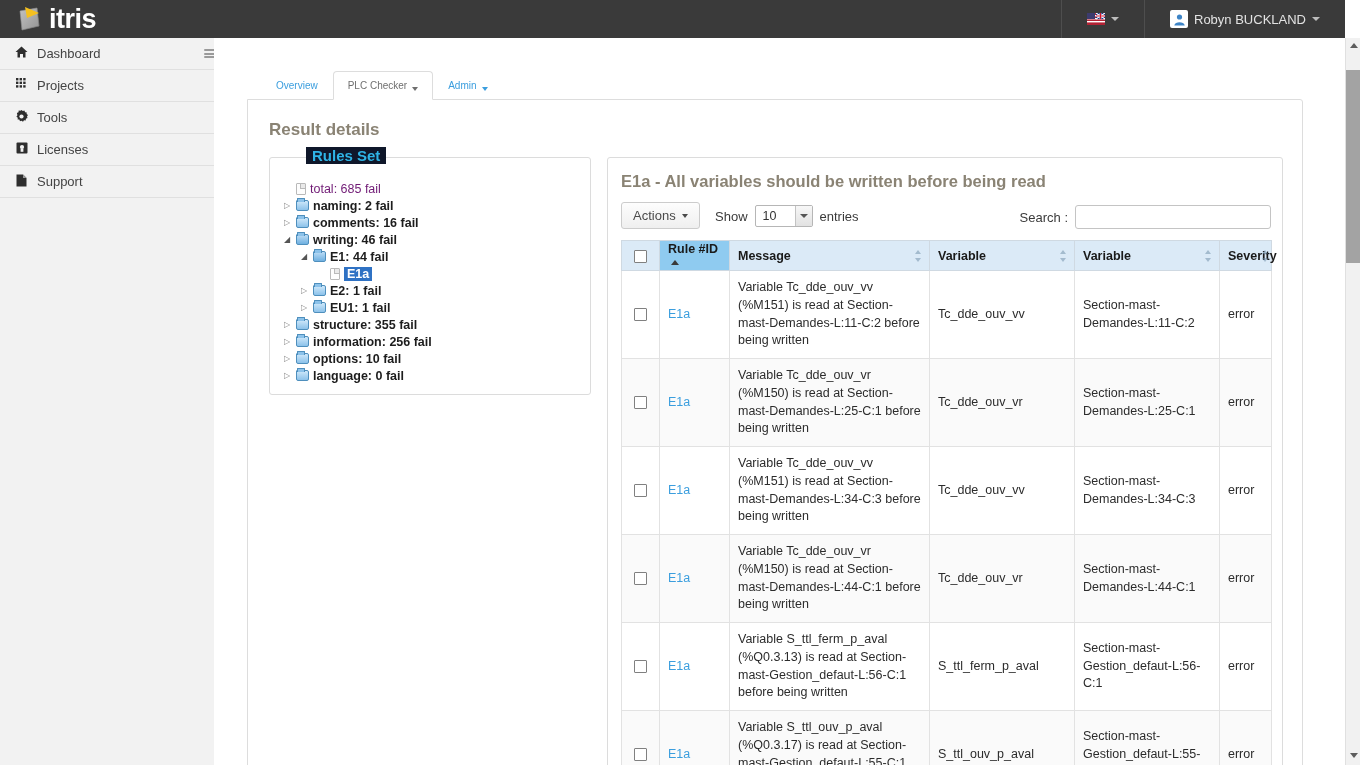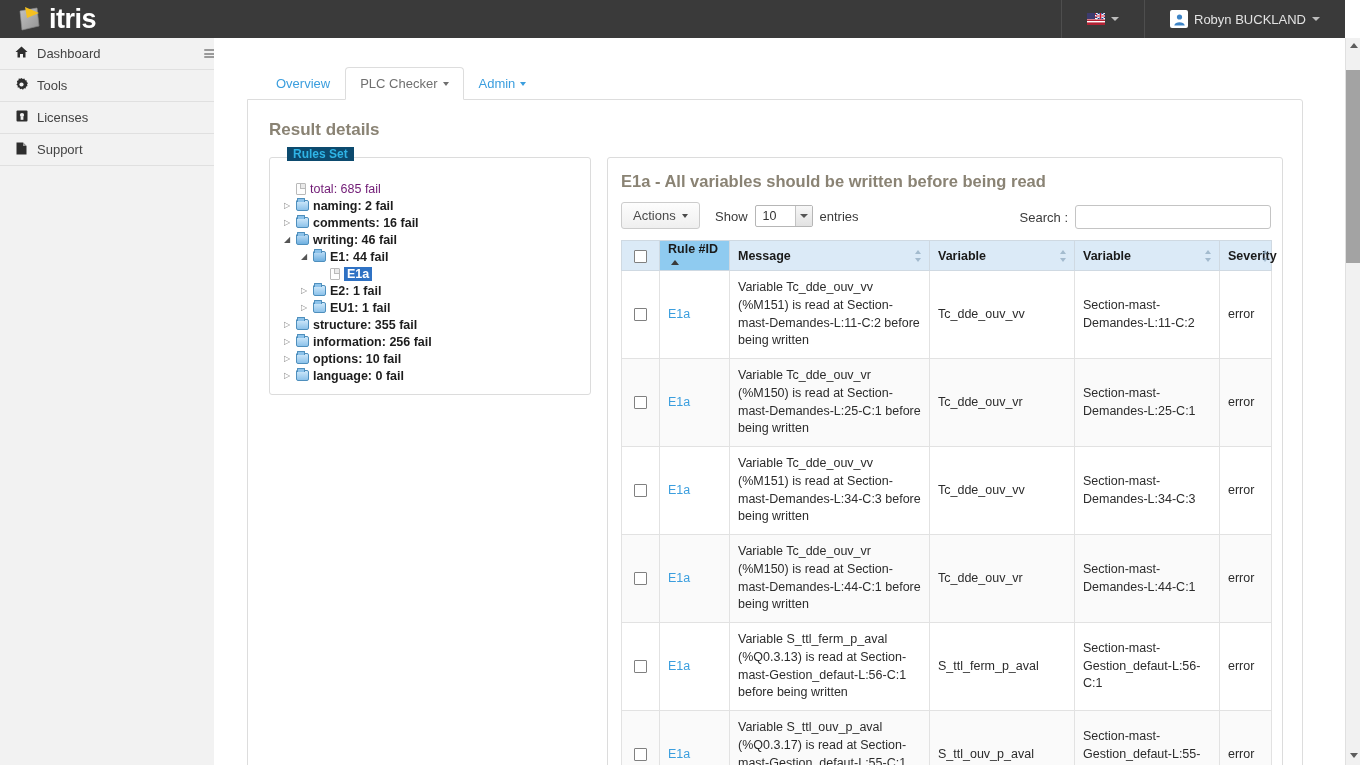--- a/index.html
+++ b/index.html
@@ -61,23 +61,23 @@
   .grip i { display:block; height: 2px; background:#9a9a9a; border-radius:1px;}
 
   
   .main {
     position: absolute; left: 214px; top: 38px;
     width: 1131px; height: 727px; background: #ffffff; overflow: hidden;
   }
 
   .tabs { position: absolute; left: 47px; top: 28px; display: flex; align-items: flex-end; height: 34px; }
   .tab {
-    padding: 8px 14px 8px 14px; font-size: 13px; color: #3b9ede;
+    padding: 8px 14px 8px 14px; font-size: 10px; color: #3b9ede;
     cursor: pointer; border: 1px solid transparent; position: relative;
-    display:flex; align-items:center; gap:5px;
+    display:flex; align-items:flex-end; gap:5px;
   }
   .tab.active {
     background: #ffffff; border: 1px solid #dddddd; border-bottom-color: #ffffff;
     border-radius: 4px 4px 0 0; color: #6f6f6f; z-index: 3;
   }
   .tab .tcaret {
     width:0;height:0;border-left:3.5px solid transparent;border-right:3.5px solid transparent;
     border-top:4px solid currentColor; display:inline-block;
   }
 
@@ -89,22 +89,22 @@
     position: absolute; left: 21px; top: 20px;
     font-size: 17px; font-weight: bold; color: #8a8374;
   }
 
   
   .rules-fieldset {
     position: absolute; left: 21px; top: 57px; width: 322px; height: 238px;
     border: 1px solid #dcdcdc; border-radius: 3px; background: #fff;
   }
   .rules-legend {
-    position: absolute; left: 17px; top: -11px; background: #0c4a6e;
-    padding: 0 6px; font-size: 12px; font-weight: bold; color: #2fb4e6;
+    position: absolute; left: 36px; top: -11px; background: #0f172a;
+    padding: 0 6px; font-size: 15px; font-weight: bold; color: #2fb4e6;
   }
   .tree { position: absolute; left: 12px; top: 22px; }
   .tnode {
     display: flex; align-items: center; height: 17px; gap: 4px;
     font-size: 12.5px; color: #1d1d1d; white-space: nowrap; cursor: pointer;
   }
   .tnode .arw {
     width: 10px; font-size: 8px; color: #8a8a8a; text-align: center; flex: none;
   }
   .tnode .arw.open { color:#555; }
@@ -299,20 +299,38 @@
       <svg width="13" height="12" viewBox="0 0 13 12">
           <path d="M6.5 0.5 L12.5 6 H10.5 V11.5 H8 V8 H5 V11.5 H2.5 V6 H0.5 Z" fill="#2e2e2e"></path>
         </svg>
     </span>
     <span>Dashboard</span>
     <span class="grip">
         <i></i>
         <i></i>
         <i></i>
       </span>
+  </div>
+  <div class="side-item">
+    <span class="ico">
+      <svg width="12" height="12" viewBox="0 0 12 12">
+        <g fill="#2e2e2e">
+          <rect x="0" y="0" width="2.4" height="2.4"></rect>
+            <rect x="3.6" y="0" width="2.4" height="2.4"></rect>
+            <rect x="7.2" y="0" width="2.4" height="2.4"></rect>
+          <rect x="0" y="3.6" width="2.4" height="2.4"></rect>
+            <rect x="3.6" y="3.6" width="2.4" height="2.4"></rect>
+            <rect x="7.2" y="3.6" width="2.4" height="2.4"></rect>
+          <rect x="0" y="7.2" width="2.4" height="2.4"></rect>
+            <rect x="3.6" y="7.2" width="2.4" height="2.4"></rect>
+            <rect x="7.2" y="7.2" width="2.4" height="2.4"></rect>
+        </g>
+      </svg>
+    </span>
+    <span>Projects</span>
   </div>
   <div class="side-item">
     <span class="ico">
       <svg width="13" height="13" viewBox="0 0 13 13">
         <path d="M6.5 0 l1.3 1.1 1.6-.5.7 1.6 1.7.2-.2 1.7 1.4 1-1 1.4.5 1.6-1.6.7-.2 1.7-1.7-.2-1 1.4-1.4-1-1.6.5-.7-1.6-1.7-.2.2-1.7-1.4-1 1-1.4L1.9 2.9l1.6-.7.2-1.7 1.7.2z" fill="#2e2e2e"></path>
         <circle cx="6.5" cy="6.5" r="2.1" fill="#f2f2f2"></circle>
       </svg>
     </span>
     <span>Tools</span>
   </div>

